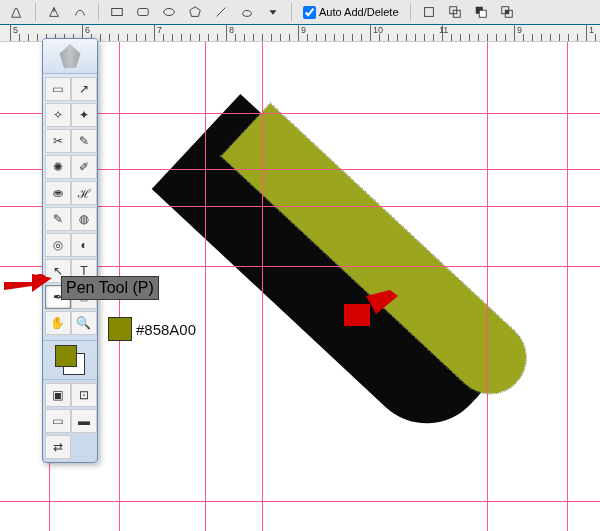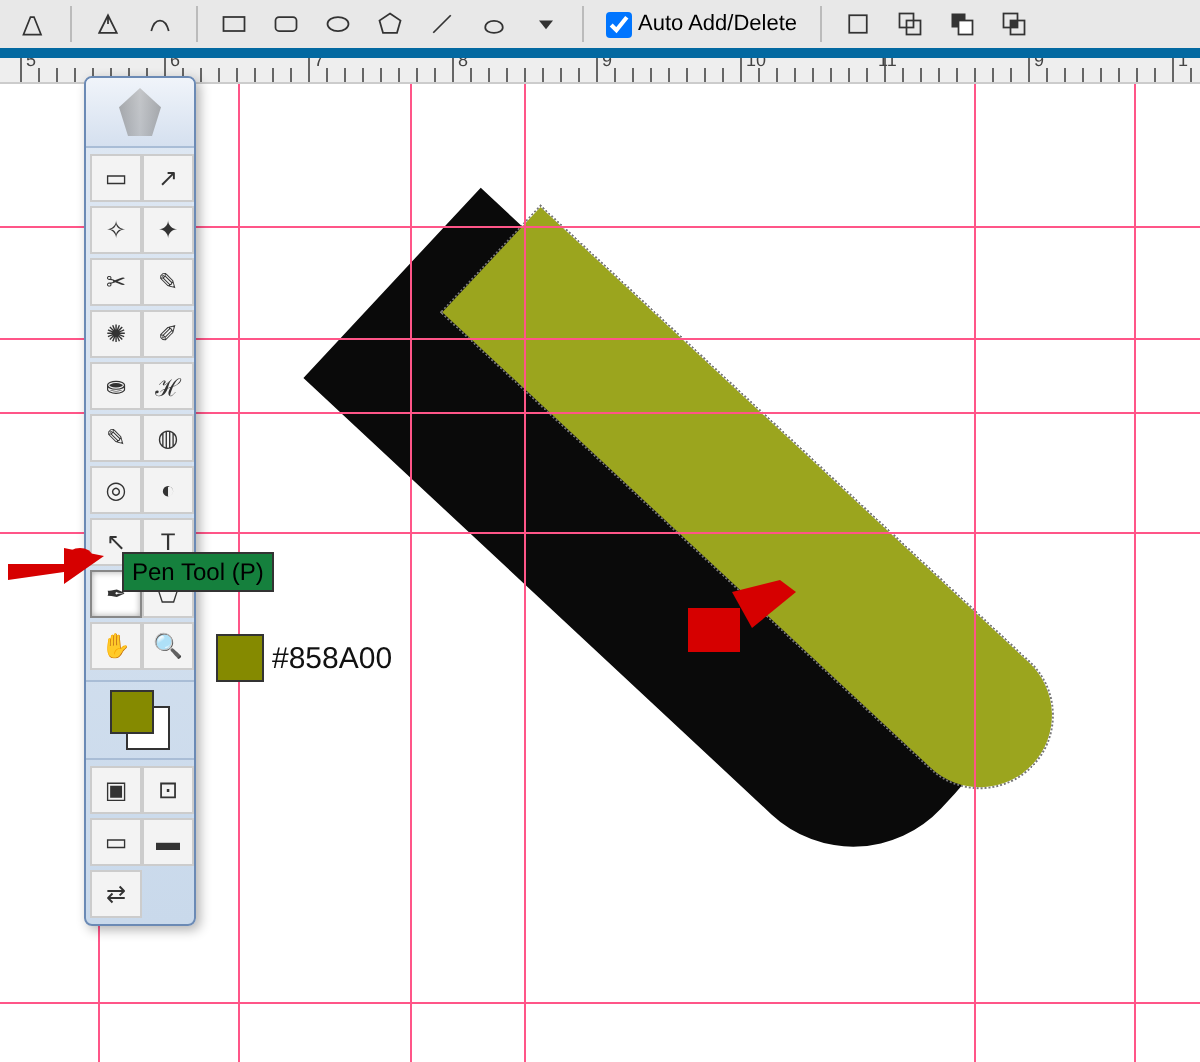--- a/index.html
+++ b/index.html
@@ -1,16 +1,16 @@
 <!DOCTYPE html>
 <html><head>
 <meta charset="utf-8">
 <style>
 body{margin:0;font-family:Tahoma,Arial,sans-serif;font-size:11px;background:#fff;overflow:hidden;width:600px;height:531px;position:relative}
-.topbar{position:absolute;top:0;left:0;right:0;height:24px;background:#e8e8e8;border-bottom:5px solid #0369a1;display:flex;align-items:center;gap:4px;padding:0 6px;z-index:50}
+.topbar{position:absolute;top:0;left:0;right:0;height:24px;background:#e8e8e8;border-bottom:1px solid #0369a1;display:flex;align-items:center;gap:4px;padding:0 6px;z-index:50}
 .tool-icon{width:20px;height:20px;border:1px solid transparent;display:flex;align-items:center;justify-content:center;border-radius:2px}
 .tool-icon svg{width:14px;height:14px}
 .sep{width:1px;height:18px;background:#bbb;margin:0 3px}
 .chk{display:flex;align-items:center;gap:3px;margin:0 4px}
 .chk input{margin:0}
 .ruler-h{position:absolute;top:24px;left:0;right:0;height:17px;background:#eee;border-bottom:1px solid #ccc;z-index:40}
 .ruler-tick{position:absolute;top:0;bottom:0;width:1px;background:#666}
 .ruler-lab{position:absolute;top:1px;font-size:9px;color:#444}
 .canvas{position:absolute;top:41px;left:0;right:0;bottom:0;background:#fff}
 .guide-v{position:absolute;top:0;bottom:0;width:1px;background:#ff5588;z-index:5}
@@ -21,21 +21,21 @@
 .tb-header{height:34px;background:linear-gradient(#f0f4fa,#d5e0ef);border-bottom:1px solid #a9bdd6;display:flex;align-items:center;justify-content:center;border-radius:3px 3px 0 0}
 .feather{width:30px;height:24px;background:linear-gradient(90deg,#666,#aaa,#666);clip-path:polygon(50% 0,85% 40%,70% 100%,30% 100%,15% 40%);opacity:.6}
 .tb-grid{display:grid;grid-template-columns:1fr 1fr;gap:0;padding:2px}
 .tb-btn{width:24px;height:22px;border:1px solid #ccc;background:#f3f3f3;display:flex;align-items:center;justify-content:center;margin:1px auto;font-size:12px;color:#333}
 .tb-btn.sel{background:#fff;border-color:#888;box-shadow:inset 0 0 3px #aaa}
 .tb-sw{display:flex;flex-direction:column;align-items:center;padding:4px 0;border-top:1px solid #a9bdd6;border-bottom:1px solid #a9bdd6;margin-top:2px}
 .sw-main{position:relative;width:30px;height:30px}
 .sw-fg{position:absolute;top:0;left:0;width:20px;height:20px;background:#858a00;border:1px solid #333;z-index:2}
 .sw-bg{position:absolute;bottom:0;right:0;width:20px;height:20px;background:#fff;border:1px solid #333}
 .tb-bottom{display:grid;grid-template-columns:1fr 1fr;gap:0;padding:2px}
-.tooltip{position:absolute;background:#15803d;border:1px solid #333;padding:2px 4px;font-size:12px;z-index:100;white-space:nowrap}
+.tooltip{position:absolute;background:#737373;border:1px solid #333;padding:2px 4px;font-size:16px;z-index:100;white-space:nowrap}
 .hand{position:absolute;z-index:70}
 .hand svg{display:block}
 .color-swatch{position:absolute;left:108px;top:317px;z-index:65;display:flex;align-items:center;gap:4px}
 .color-box{width:22px;height:22px;background:#858a00;border:1px solid #333}
 .color-label{font-size:15px;color:#111;font-weight:500}
 </style>
 </head>
 <body>
 
 <div class="topbar">

